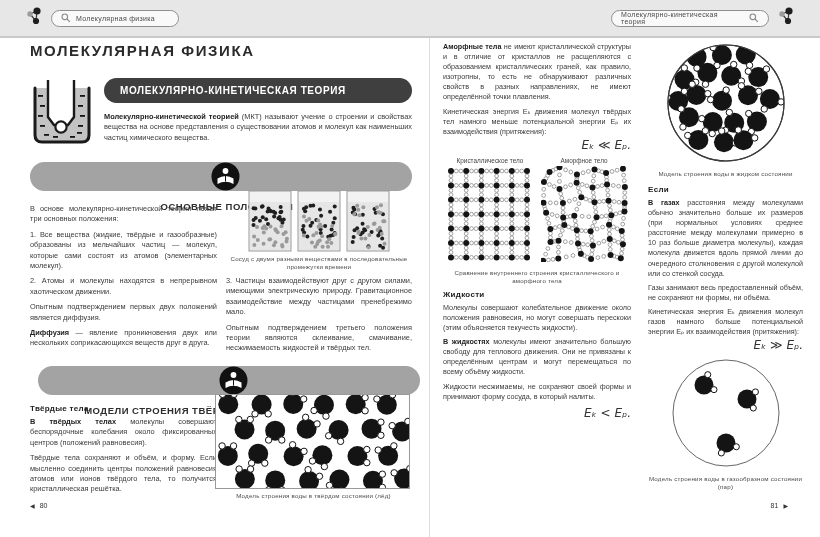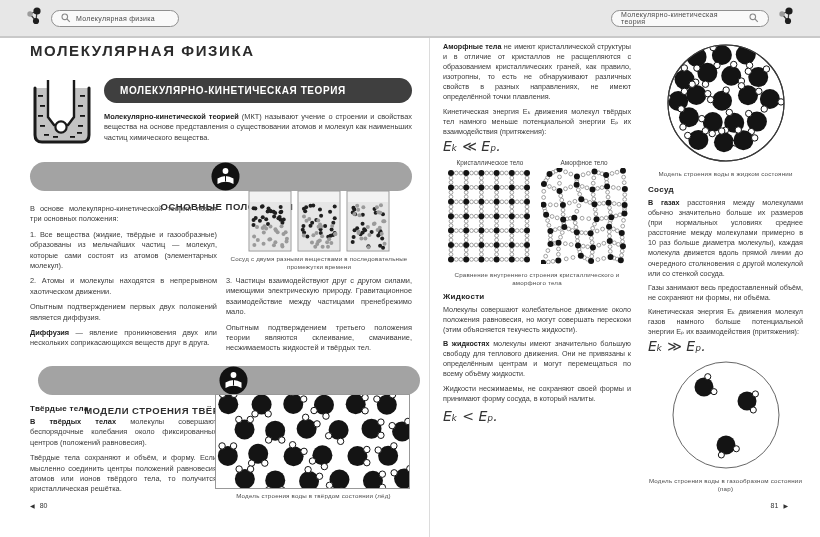--- a/index.html
+++ b/index.html
@@ -28,21 +28,21 @@
             letter-spacing:.6px;padding:7px 16px;box-sizing:border-box;width:308px;}
   .section-bar{background:#a3a3a3;border-radius:15px;height:29px;display:flex;align-items:center;
                width:382px;box-sizing:border-box;padding-left:12px;gap:10px;flex-direction:column;}
   .section-icon{width:29px;height:29px;flex:0 0 29px;display:block;margin-left:-4px;}
   .section-label{font-size:9.5px;font-weight:bold;color:#2d2d2d;letter-spacing:.5px;}
   p{margin:0 0 5px 0;font-size:7.4px;line-height:10.4px;text-align:justify;}
   #rightPage p{font-size:7.2px;line-height:10.1px;margin-bottom:4px;}
   b{color:#222;}
   .subhead{font-size:8px;font-weight:bold;color:#222;margin:2px 0 4px 0;letter-spacing:.3px;}
   .caption{font-size:6.2px;line-height:8px;color:#4c4c4c;text-align:center;letter-spacing:.2px;}
-  .formula{font-size:14px;font-style:italic;text-align:left;margin:1px 0 5px 0;
+  .formula{font-size:12px;font-style:italic;text-align:right;margin:1px 0 5px 0;
            font-family:"DejaVu Sans","Liberation Sans",sans-serif;color:#333;}
   .diagram-labels{display:flex;margin-bottom:2px;}
   .diagram-labels span{flex:1;text-align:center;font-size:6.4px;color:#444;}
   .lattice-row{display:flex;gap:8px;justify-content:center;margin-bottom:3px;}
   .ill-center{text-align:center;}
   .ice-frame{border:1px solid #999;background:#fff;width:195px;height:95px;box-sizing:border-box;
              overflow:hidden;}
   .page-foot{font-size:7px;color:#333;display:flex;align-items:center;gap:5px;}
   .page-foot .arrow{font-size:6px;}
   #rp-foot{justify-content:flex-end;width:345px;}
@@ -852,21 +852,21 @@
               <circle cx="58.97957706451416" cy="100.30079877376556" r="10" fill="#141414" stroke="none" stroke-width="0"></circle>
               <circle cx="56.69956259357293" cy="89.02908488401931" r="3.2" fill="#fff" stroke="#141414" stroke-width="1"></circle>
               <circle cx="70.45732778535022" cy="101.01580813758356" r="3.2" fill="#fff" stroke="#141414" stroke-width="1"></circle>
               <circle cx="78.4295015335083" cy="98.23016747832298" r="10" fill="#141414" stroke="none" stroke-width="0"></circle>
               <circle cx="73.27917009329359" cy="87.94794563399694" r="3.2" fill="#fff" stroke="#141414" stroke-width="1"></circle>
               <circle cx="89.69436902989432" cy="95.91656416555176" r="3.2" fill="#fff" stroke="#141414" stroke-width="1"></circle>
             </g>
             <circle cx="61" cy="61" r="58" fill="none" stroke="#3a3a3a" stroke-width="1.1"></circle>
           </svg></div>
       <div class="caption" style="margin:2px 0 7px 0;">Модель строения воды в жидком состоянии</div>
-      <div class="subhead">Сосуд</div>
+      <div class="subhead">Если</div>
       <p><b>В газах</b><span> расстояния между молекулами обычно значительно больше их размеров (при нормальных условиях среднее расстояние между молекулами примерно в 10 раз больше диаметра молекулы), каждая молекула движется вдоль прямой линии до очередного столкновения с другой молекулой или со стенкой сосуда.</span></p>
       <p>Газы занимают весь предоставленный объём, не сохраняют ни формы, ни объёма.</p>
       <p style="margin-bottom:1px;">Кинетическая энергия Eₖ движения молекул газов намного больше потенциальной энергии Eₚ их взаимодействия (притяжения):</p>
       <div class="formula">Eₖ ≫ Eₚ.</div>
       <div class="ill-center" id="gasBox"><svg width="112" height="112" viewBox="0 0 112 112">
             <circle cx="56" cy="56" r="53" fill="#fff" stroke="#555" stroke-width="0.9"></circle>
             <circle cx="34" cy="28" r="9.5" fill="#141414" stroke="none" stroke-width="0"></circle>
             <circle cx="37.762221576582355" cy="17.663381171355006" r="3.04" fill="#fff" stroke="#141414" stroke-width="1"></circle>
             <circle cx="43.96938565740315" cy="32.64880087914769" r="3.04" fill="#fff" stroke="#141414" stroke-width="1"></circle>
             <circle cx="77" cy="42" r="9.5" fill="#141414" stroke="none" stroke-width="0"></circle>

